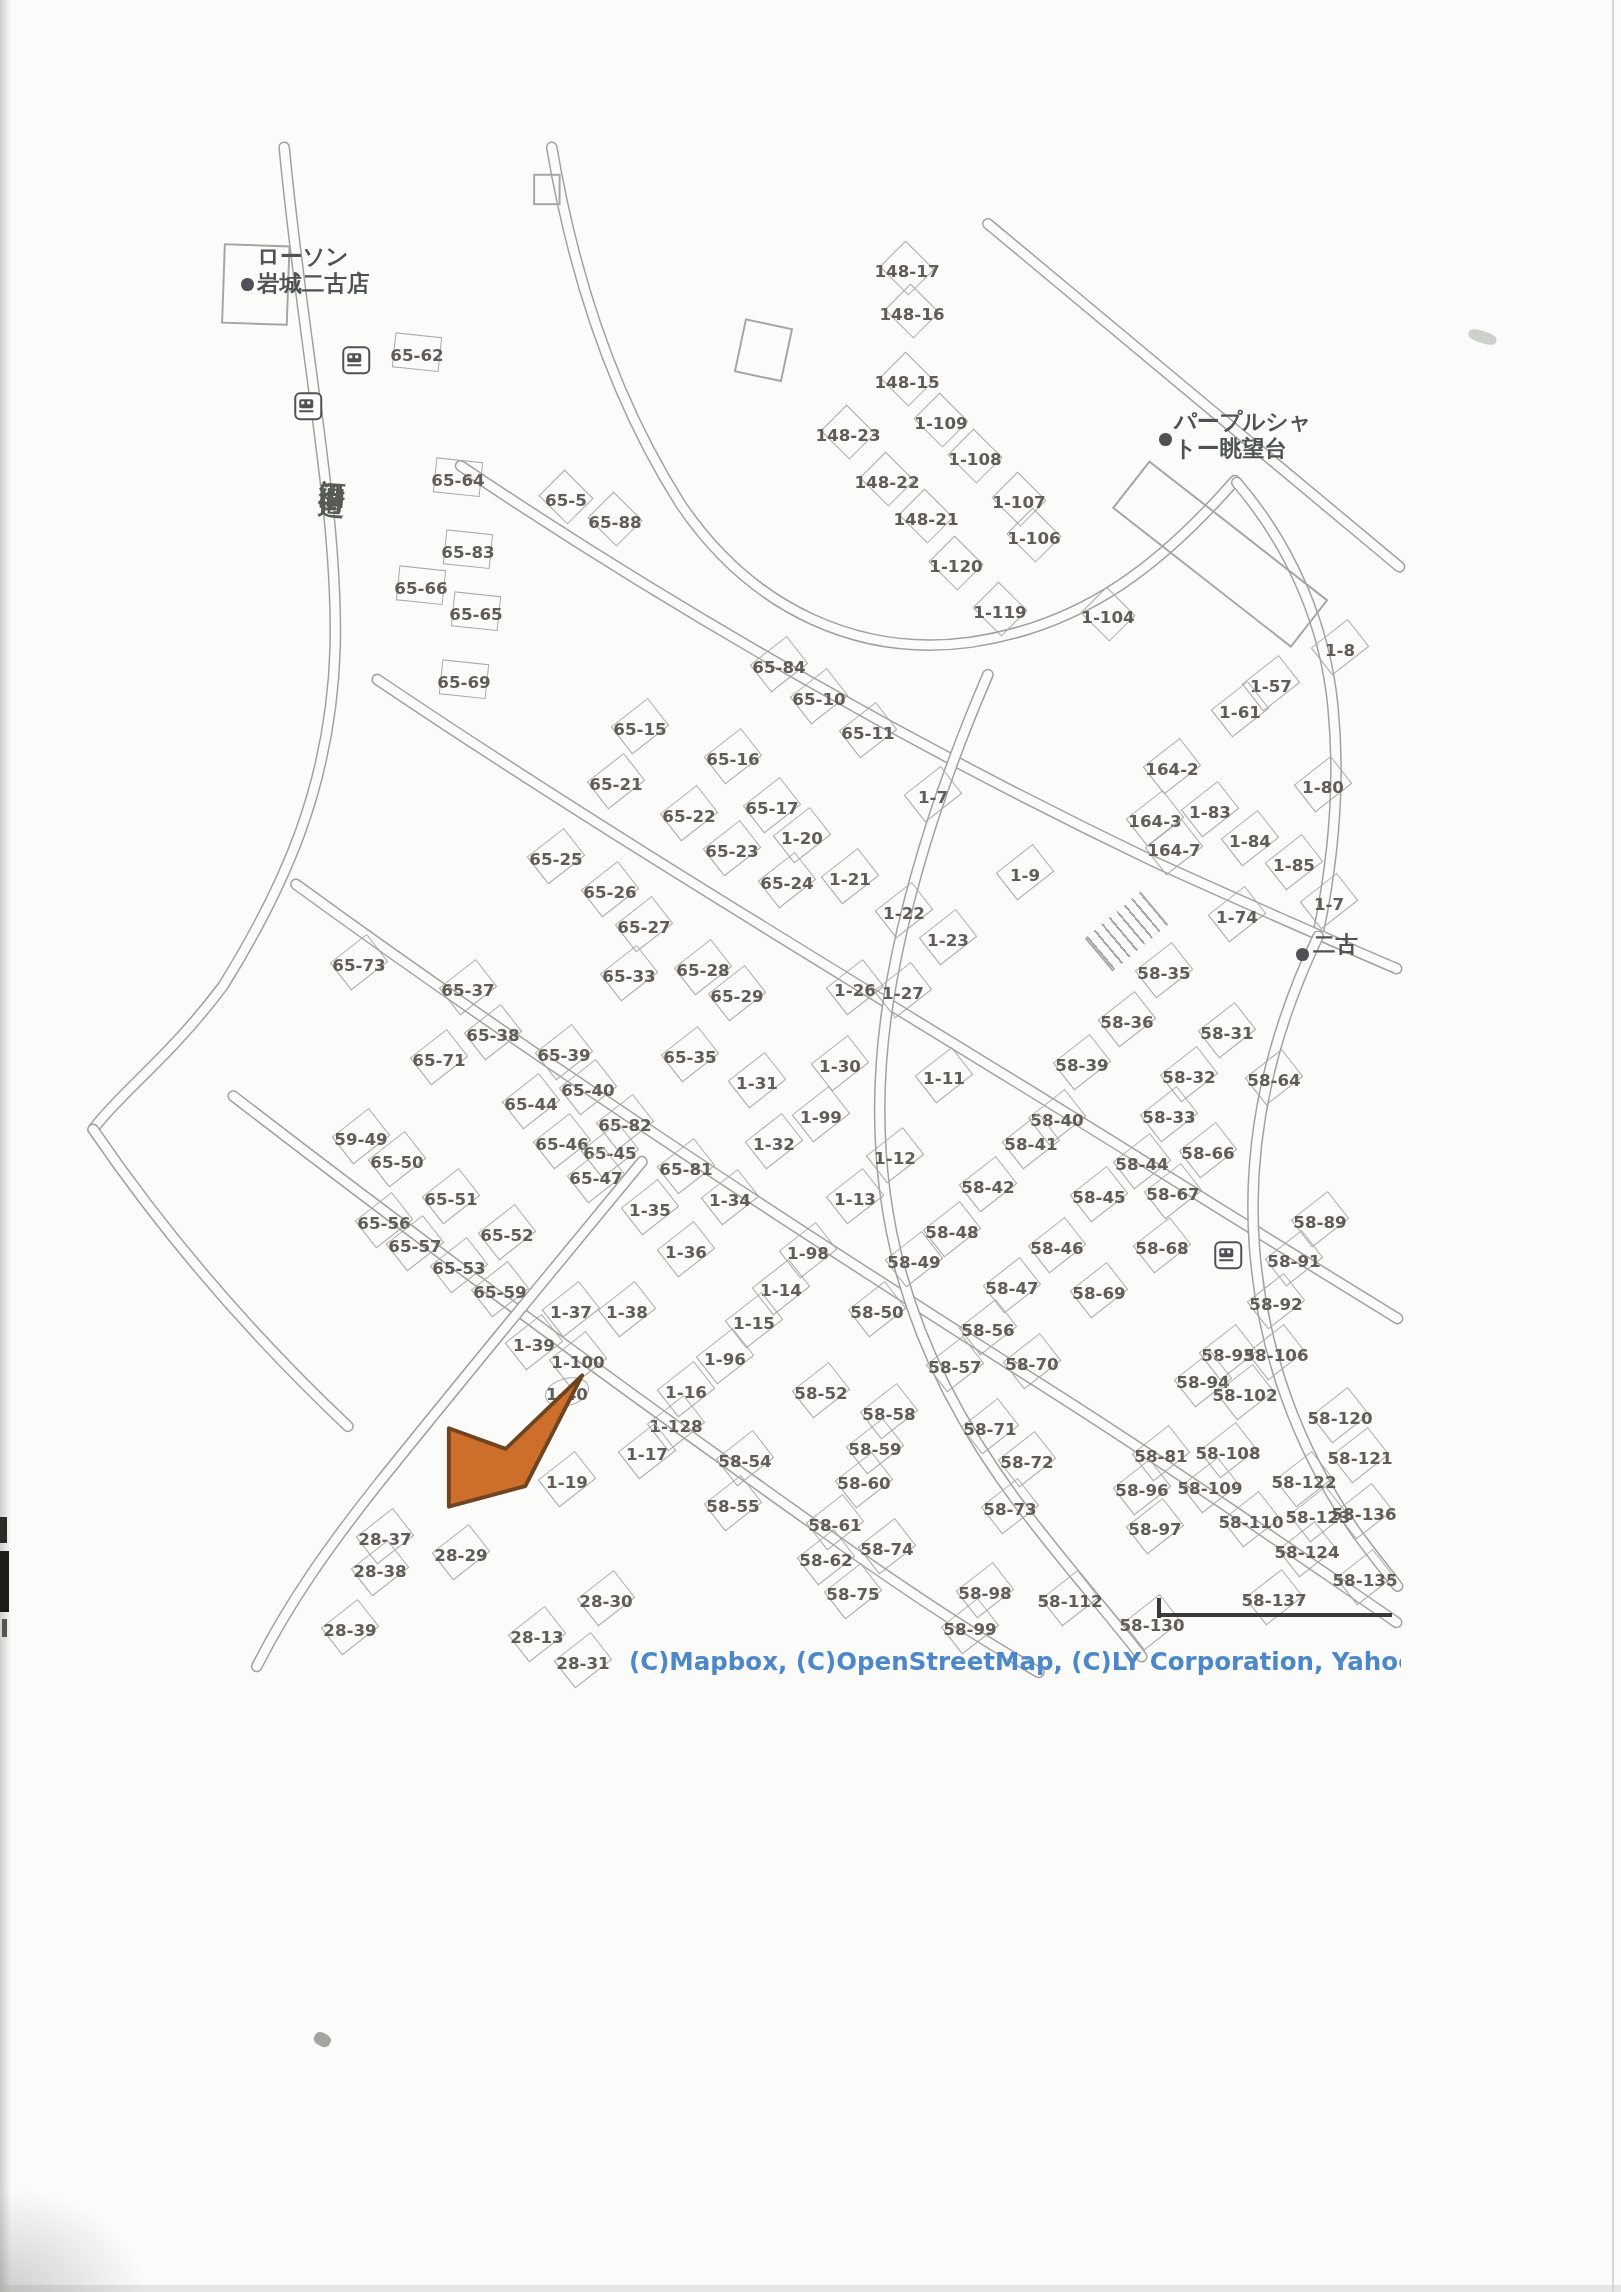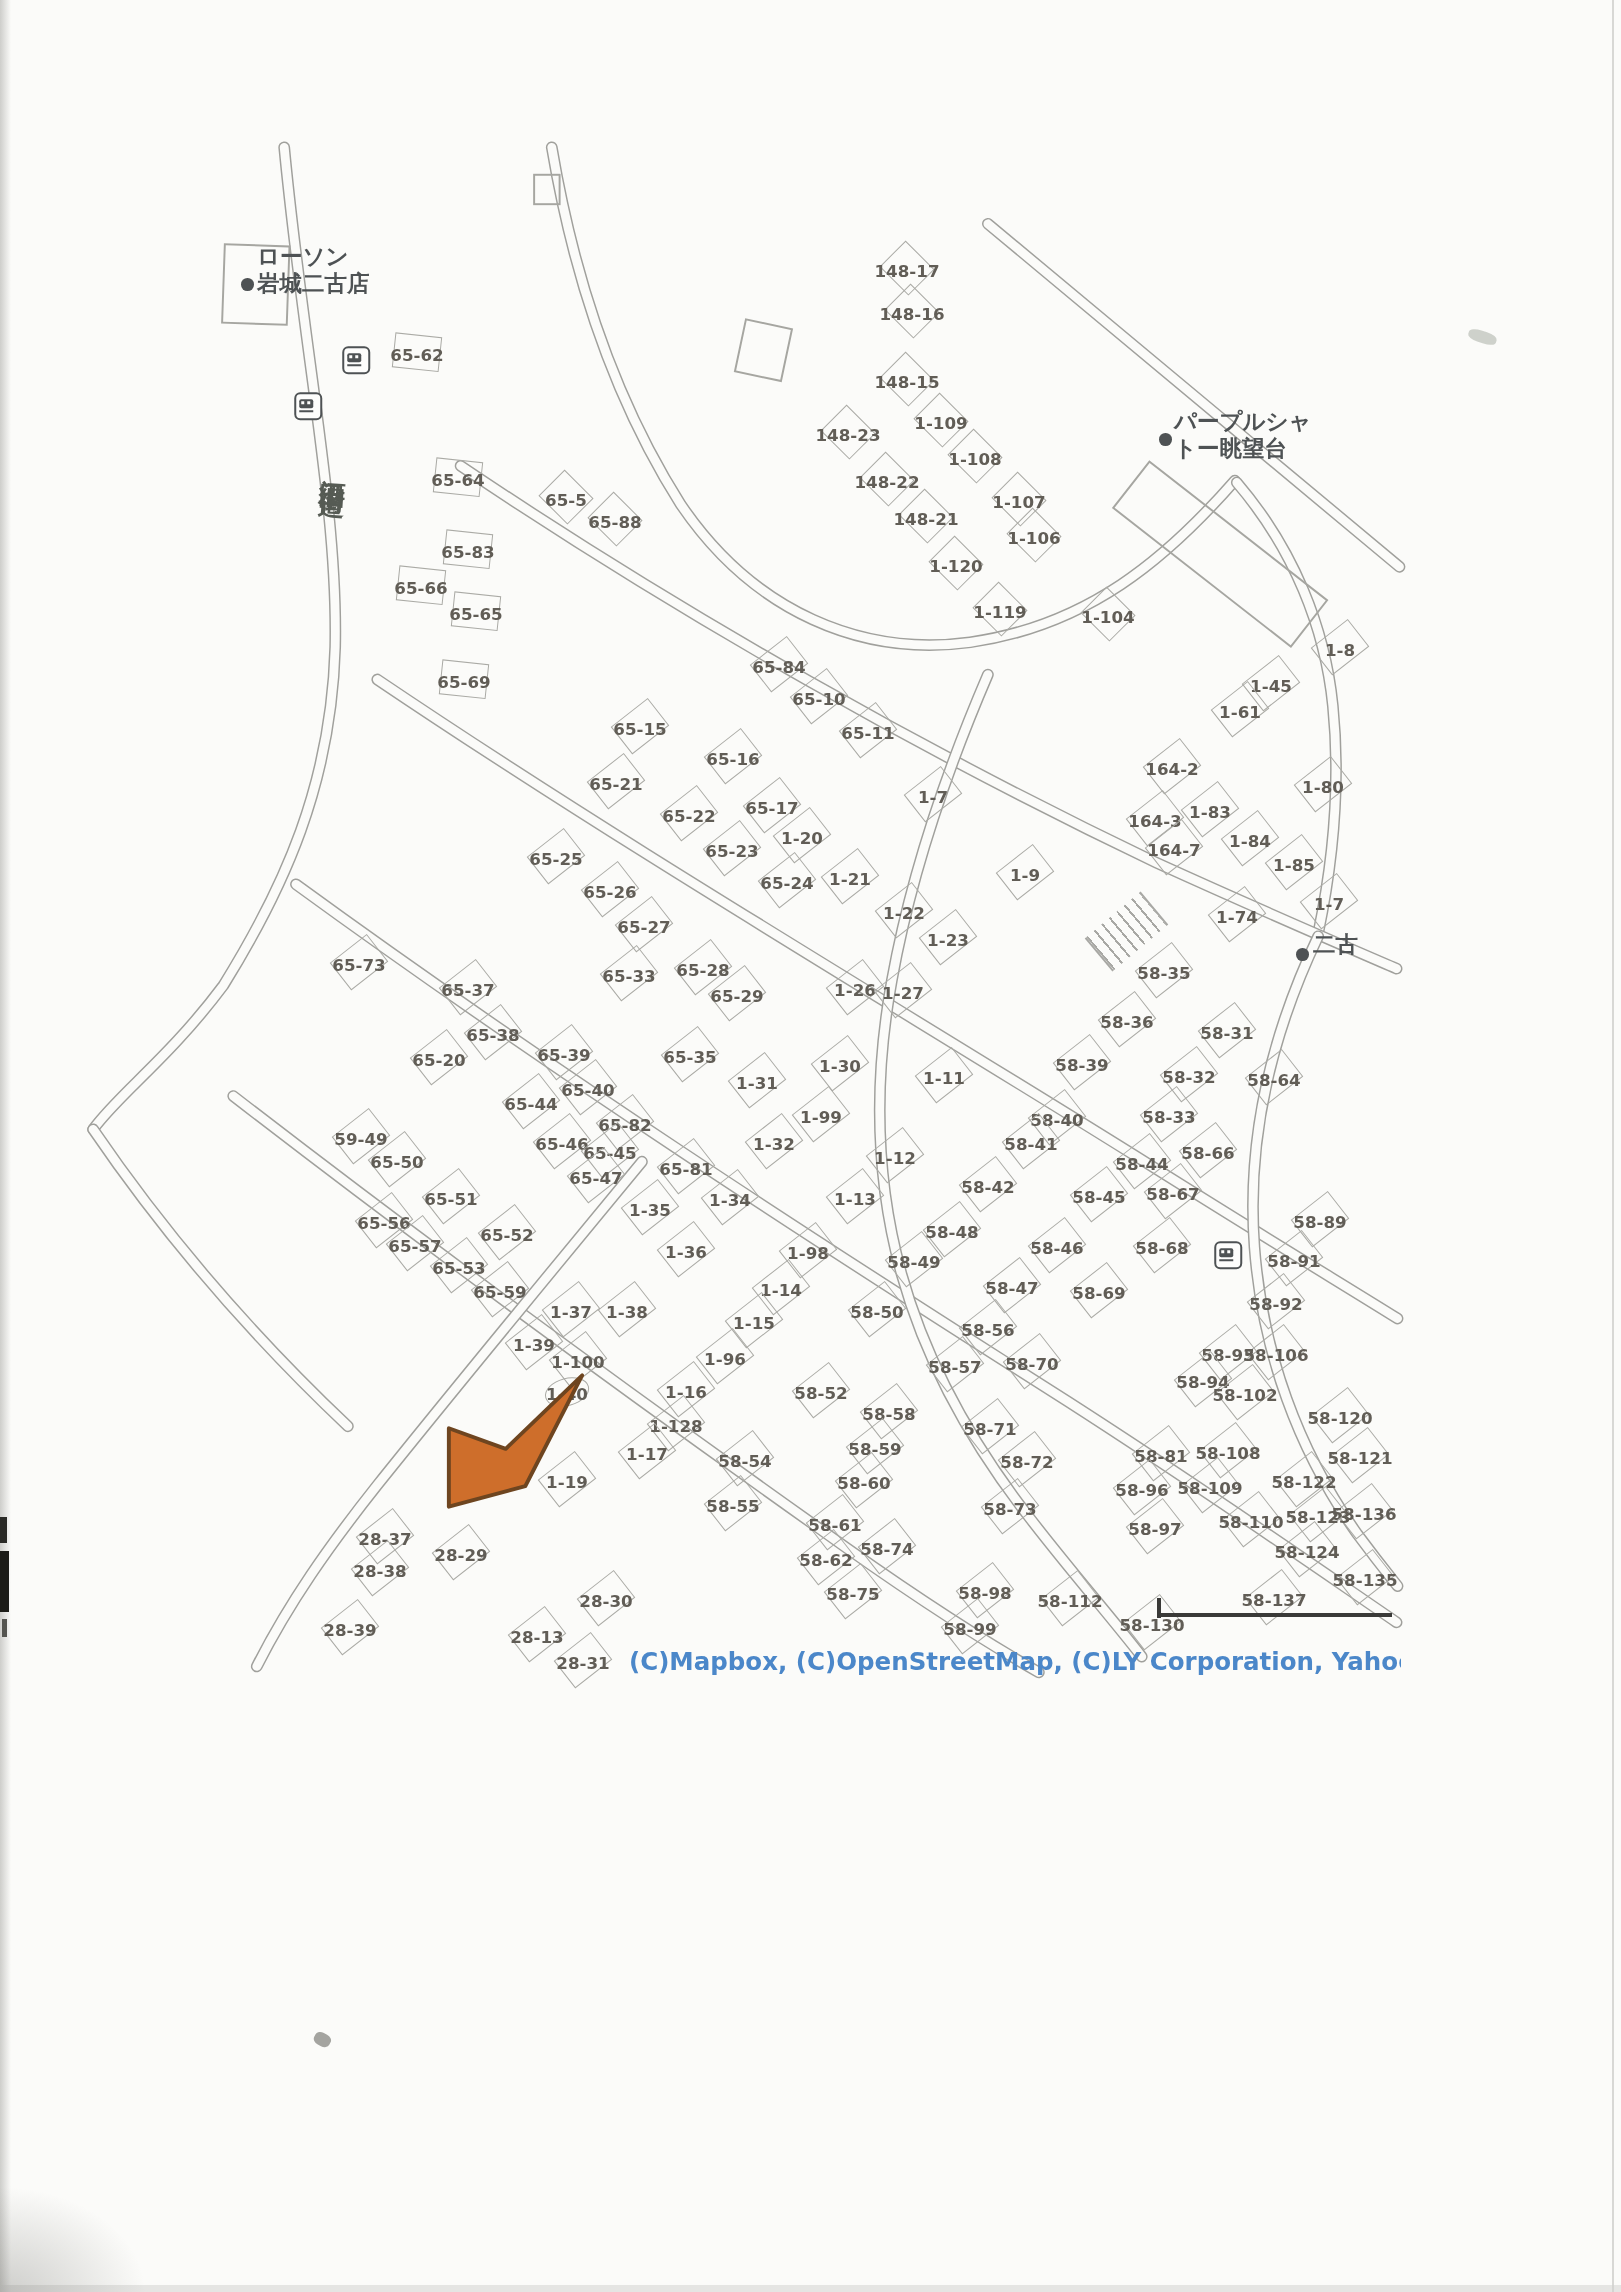--- a/index.html
+++ b/index.html
@@ -195,21 +195,21 @@
       <div class="parcel" style="left: 1108px; top: 617px;">
         <span class="pbox" style="width: 39px; height: 35px; transform: translate(-50%, -58%) rotate(45deg);"></span>
         <span class="plabel">1-104</span>
       </div>
       <div class="parcel" style="left: 1340px; top: 650px;">
         <span class="pbox" style="width: 45px; height: 33px; transform: translate(-50%, -58%) rotate(-38deg);"></span>
         <span class="plabel">1-8</span>
       </div>
       <div class="parcel" style="left: 1271px; top: 686px;">
         <span class="pbox" style="width: 45px; height: 33px; transform: translate(-50%, -58%) rotate(-38deg);"></span>
-        <span class="plabel">1-45</span>
+        <span class="plabel">1-57</span>
       </div>
       <div class="parcel" style="left: 1240px; top: 712px;">
         <span class="pbox" style="width: 45px; height: 33px; transform: translate(-50%, -58%) rotate(-38deg);"></span>
         <span class="plabel">1-61</span>
       </div>
       <div class="parcel" style="left: 1172px; top: 769px;">
         <span class="pbox" style="width: 45px; height: 33px; transform: translate(-50%, -58%) rotate(-38deg);"></span>
         <span class="plabel">164-2</span>
       </div>
       <div class="parcel" style="left: 1323px; top: 787px;">
@@ -367,21 +367,21 @@
       <div class="parcel" style="left: 564px; top: 1055px;">
         <span class="pbox" style="width: 45px; height: 33px; transform: translate(-50%, -58%) rotate(-38deg);"></span>
         <span class="plabel">65-39</span>
       </div>
       <div class="parcel" style="left: 690px; top: 1057px;">
         <span class="pbox" style="width: 45px; height: 33px; transform: translate(-50%, -58%) rotate(-38deg);"></span>
         <span class="plabel">65-35</span>
       </div>
       <div class="parcel" style="left: 439px; top: 1060px;">
         <span class="pbox" style="width: 45px; height: 33px; transform: translate(-50%, -58%) rotate(-38deg);"></span>
-        <span class="plabel">65-20</span>
+        <span class="plabel">65-71</span>
       </div>
       <div class="parcel" style="left: 1082px; top: 1065px;">
         <span class="pbox" style="width: 45px; height: 33px; transform: translate(-50%, -58%) rotate(-38deg);"></span>
         <span class="plabel">58-39</span>
       </div>
       <div class="parcel" style="left: 840px; top: 1066px;">
         <span class="pbox" style="width: 45px; height: 33px; transform: translate(-50%, -58%) rotate(-38deg);"></span>
         <span class="plabel">1-30</span>
       </div>
       <div class="parcel" style="left: 1189px; top: 1077px;">

